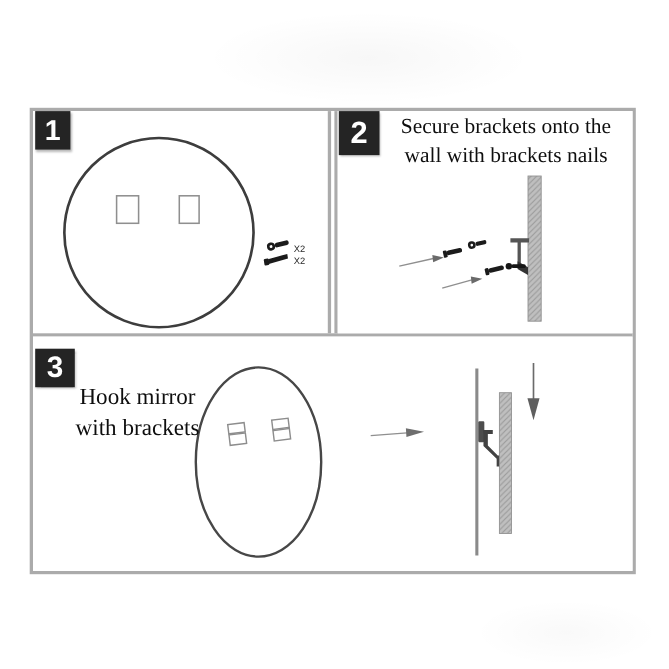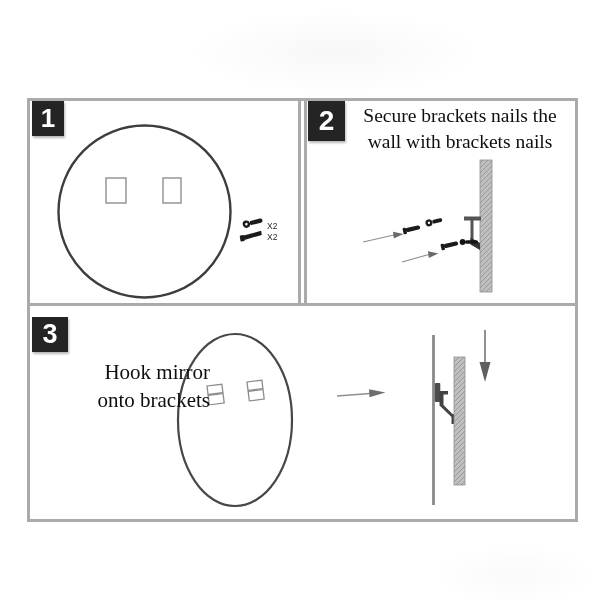--- a/index.html
+++ b/index.html
@@ -35,21 +35,21 @@
   }
   #badge1{left:2px;top:0;width:32px;height:35px;font-size:26px;}
   #badge2{left:1px;top:0;width:37px;height:40px;font-size:28px;}
   #badge3{left:2px;top:11px;width:36px;height:35px;font-size:27px;}
 
   .instruction2{
     position:absolute;left:40px;top:2px;width:226px;text-align:center;
     font-size:19.5px;line-height:26px;color:#0e0e0e;z-index:2;
   }
   .instruction3{
-    position:absolute;left:10px;top:52px;width:170px;text-align:right;
+    position:absolute;left:10px;top:40px;width:170px;text-align:center;
     font-size:21px;line-height:28px;color:#0e0e0e;z-index:2;
   }
   svg.illust{position:absolute;left:0;top:0;pointer-events:none;}
 </style>
 </head>
 <body>
 
 <div class="smudge top"></div>
 <div class="smudge bottom"></div>
 
@@ -80,21 +80,21 @@
   </div>
 
   <div class="divider-v"></div>
   <div class="divider-h"></div>
 
   <div class="panel" id="panel2">
     <div class="step-badge" id="badge2">
       <span>2</span>
     </div>
     <div class="instruction2">
-      <span>Secure brackets nails the</span><br>
+      <span>Secure brackets onto the</span><br>
       <span>wall with brackets nails</span>
     </div>
     <svg class="illust" width="268" height="202" viewBox="0 0 268 202">
       <defs>
         <pattern id="hatchA" width="5" height="5" patternUnits="userSpaceOnUse">
           <rect width="5" height="5" fill="#bfbfbf"></rect>
           <path d="M0,5 L5,0 M-1,1 L1,-1 M4,6 L6,4" stroke="#9a9a9a" stroke-width="1"></path>
         </pattern>
       </defs>
       <rect x="173" y="59" width="12" height="132" fill="url(#hatchA)" stroke="#909090" stroke-width="0.8"></rect>
@@ -132,21 +132,21 @@
       </g>
     </svg>
   </div>
 
   <div class="panel" id="panel3">
     <div class="step-badge" id="badge3">
       <span>3</span>
     </div>
     <div class="instruction3">
       <span>Hook mirror</span><br>
-      <span>onto brackets</span>
+      <span>with brackets</span>
     </div>
     <svg class="illust" width="545" height="213" viewBox="0 0 545 213">
       <defs>
         <pattern id="hatchB" width="5" height="5" patternUnits="userSpaceOnUse">
           <rect width="5" height="5" fill="#bfbfbf"></rect>
           <path d="M0,5 L5,0 M-1,1 L1,-1 M4,6 L6,4" stroke="#9a9a9a" stroke-width="1"></path>
         </pattern>
       </defs>
 
       <ellipse cx="205" cy="114" rx="57" ry="86" fill="#ffffff" stroke="#474747" stroke-width="2.2"></ellipse>

